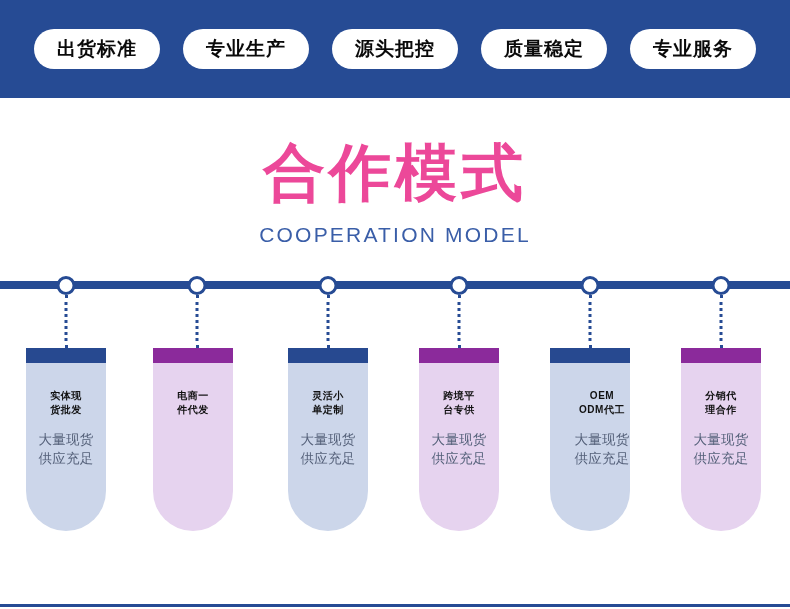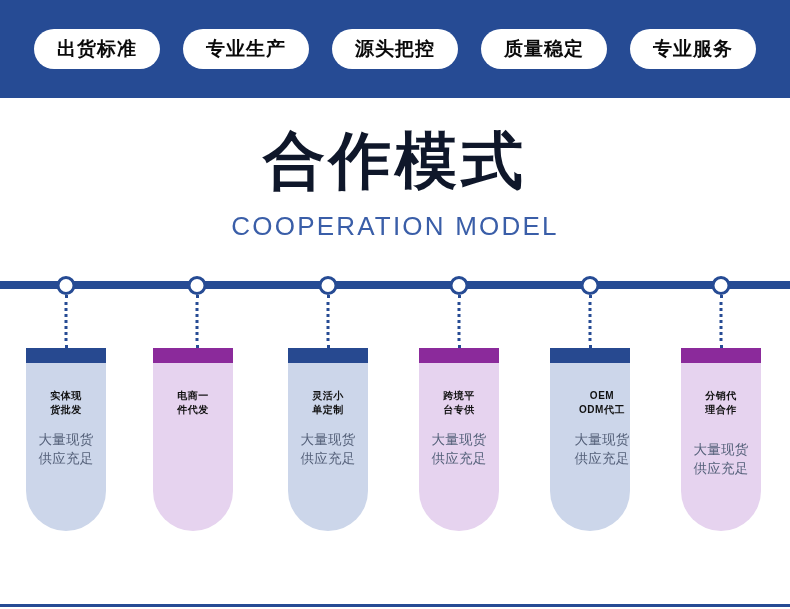--- a/index.html
+++ b/index.html
@@ -43,30 +43,30 @@
   }
 
   
   .heading-wrap {
     position: absolute;
     left: 0; top: 98px;
     width: 790px;
     text-align: center;
   }
   .main-title {
-    margin-top: 32px;
+    margin-top: 44px;
     font-size: 62px;
     font-weight: bold;
-    color: #0f172a;
+    color: #ec4899;
     letter-spacing: 4px;
     line-height: 1;
   }
   .sub-title {
     margin-top: 19px;
-    font-size: 26px;
+    font-size: 21px;
     color: #3a5ea8;
     letter-spacing: 2.2px;
     font-weight: normal;
   }
 
   
   .timeline {
     position: absolute;
     left: 0; top: 281px;
     width: 790px; height: 8px;
@@ -230,21 +230,21 @@
             <div>ODM代工</div>
           </div>
           <div class="card-desc" style="color: rgb(85, 97, 122);">
             <div>大量现货</div>
             <div>供应充足</div>
           </div>
         </div>
       </div>
       <div class="card" style="left: 681px;">
         <div class="card-top" style="background: rgb(139, 42, 155);"></div>
-        <div class="card-body" style="background: rgb(230, 211, 239); gap: 10px;">
+        <div class="card-body" style="background: rgb(230, 211, 239);">
           <div class="card-title">
             <div>分销代</div>
             <div>理合作</div>
           </div>
           <div class="card-desc" style="color: rgb(85, 97, 122);">
             <div>大量现货</div>
             <div>供应充足</div>
           </div>
         </div>
       </div>

